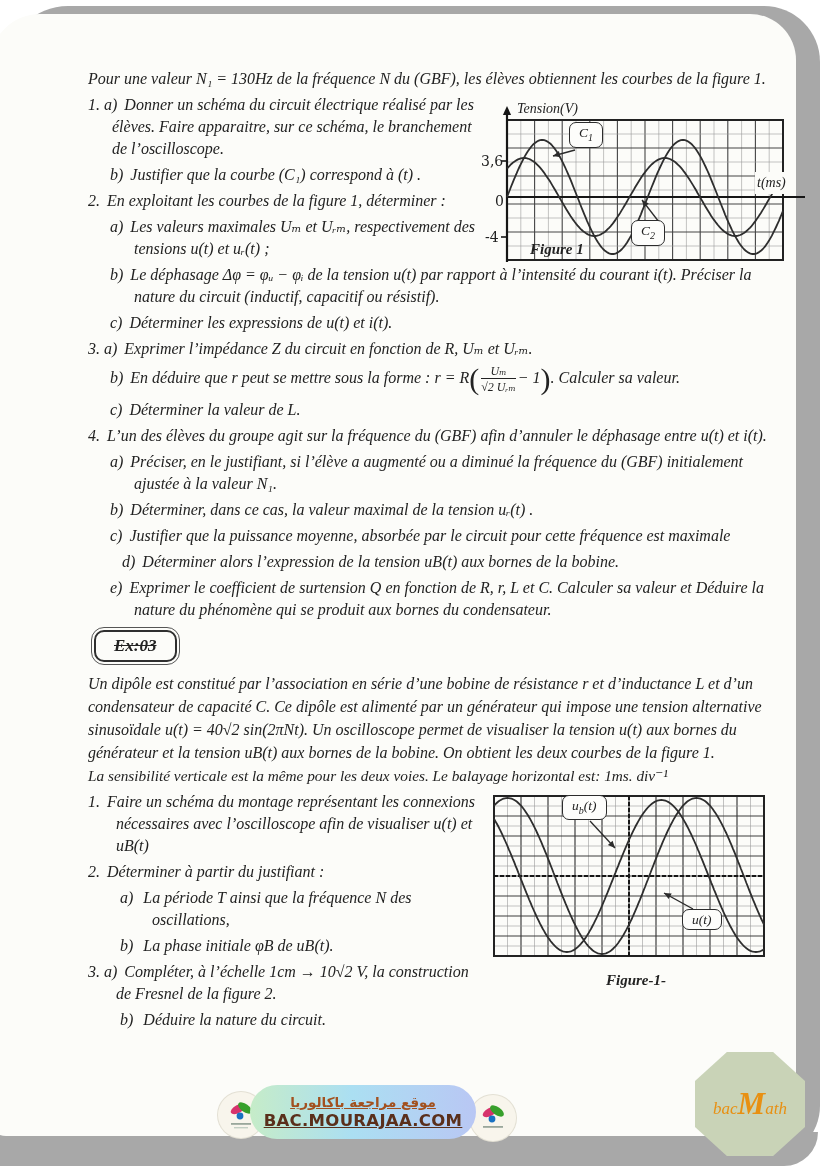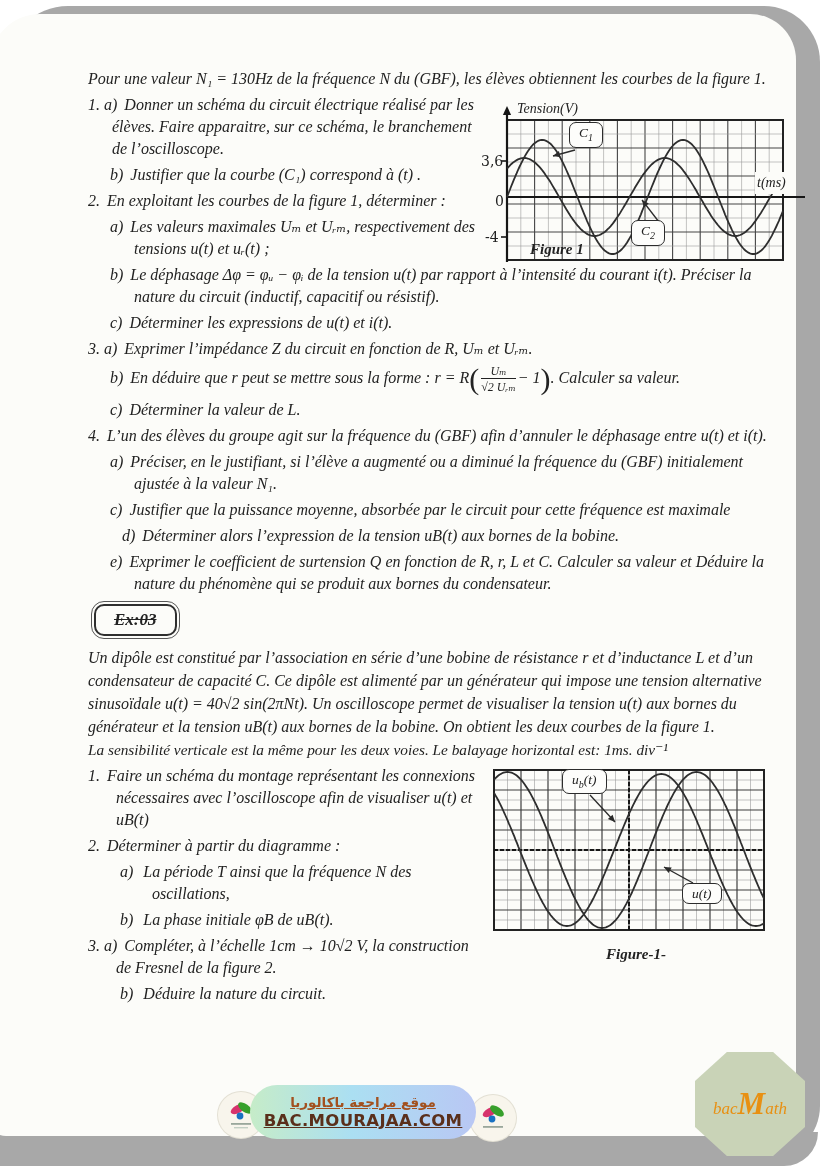--- a/index.html
+++ b/index.html
@@ -151,20 +151,21 @@
 
     
     <div class="li ind1">
       <span class="mk">b)</span><span>En déduire que r peut se mettre sous la forme :</span>
       <span class="math"><span>r = R</span><span class="paren">(</span><span class="frac"><span class="num">Uₘ</span><span class="den">√2 Uᵣₘ</span></span><span>− 1</span><span class="paren">)</span></span><span>. Calculer sa valeur.</span>
     </div>
 
     <div class="li ind1"><span class="mk">c)</span><span>Déterminer la valeur de L.</span></div>
     <div class="li ind0"><span class="mk">4.</span><span>L’un des élèves du groupe agit sur la fréquence du (GBF) afin d’annuler le déphasage entre u(t) et i(t).</span></div>
     <div class="li ind1"><span class="mk">a)</span><span>Préciser, en le justifiant, si l’élève a augmenté ou a diminué la fréquence du (GBF) initialement ajustée à la valeur N₁.</span></div>
+    <div class="li ind1"><span class="mk">b)</span><span>Déterminer, dans ce cas, la valeur maximal de la tension uᵣ(t) .</span></div>
     <div class="li ind1"><span class="mk">c)</span><span>Justifier que la puissance moyenne, absorbée par le circuit pour cette fréquence est maximale</span></div>
     <div class="li ind2"><span class="mk">d)</span><span>Déterminer alors l’expression de la tension uB(t) aux bornes de la bobine.</span></div>
     <div class="li ind1"><span class="mk">e)</span><span>Exprimer le coefficient de surtension Q en fonction de R, r, L et C. Calculer sa valeur et Déduire la nature du phénomène qui se produit aux bornes du condensateur.</span></div>
 
     
     <div class="exbadge">Ex:03</div>
     <div class="para">Un dipôle est constitué par l’association en série d’une bobine de résistance r et d’inductance L et d’un condensateur de capacité C. Ce dipôle est alimenté par un générateur qui impose une tension alternative sinusoïdale u(t) = 40√2 sin(2πNt). Un oscilloscope permet de visualiser la tension u(t) aux bornes du générateur et la tension uB(t) aux bornes de la bobine. On obtient les deux courbes de la figure 1.</div>
     <div class="sens">La sensibilité verticale est la même pour les deux voies. Le balayage horizontal est: 1ms. div⁻¹</div>
 
     <div>
@@ -222,21 +223,21 @@
         <div class="callout" style="left:76px;top:2px;">
           <span>u</span><span class="csub">b</span><span>(t)</span>
         </div>
         <div class="callout" style="left:196px;top:116px;">
           <span>u(t)</span>
         </div>
         <div class="figcap2">Figure-1-</div>
       </div>
 
       <div class="li exind0 narrow2"><span class="mk">1.</span><span>Faire un schéma du montage représentant les connexions nécessaires avec l’oscilloscope afin de visualiser u(t) et uB(t)</span></div>
-      <div class="li exind0 narrow2"><span class="mk">2.</span><span>Déterminer à partir du diagramme :</span></div>
+      <div class="li exind0 narrow2"><span class="mk">2.</span><span>Déterminer à partir du justifiant :</span></div>
       <div class="li exind1 narrow2"><span class="mk">a)</span><span>La période T ainsi que la fréquence N des oscillations,</span></div>
       <div class="li exind1 narrow2"><span class="mk">b)</span><span>La phase initiale φB de uB(t).</span></div>
       <div class="li exind0 narrow2"><span class="mk">3. a)</span><span>Compléter, à l’échelle 1cm → 10√2 V, la construction de Fresnel de la figure 2.</span></div>
       <div class="li exind1 narrow2"><span class="mk">b)</span><span>Déduire la nature du circuit.</span></div>
       <div style="clear:both;"></div>
     </div>
   </div>
 
   <div class="badge b1">
     <svg width="46" height="46">

